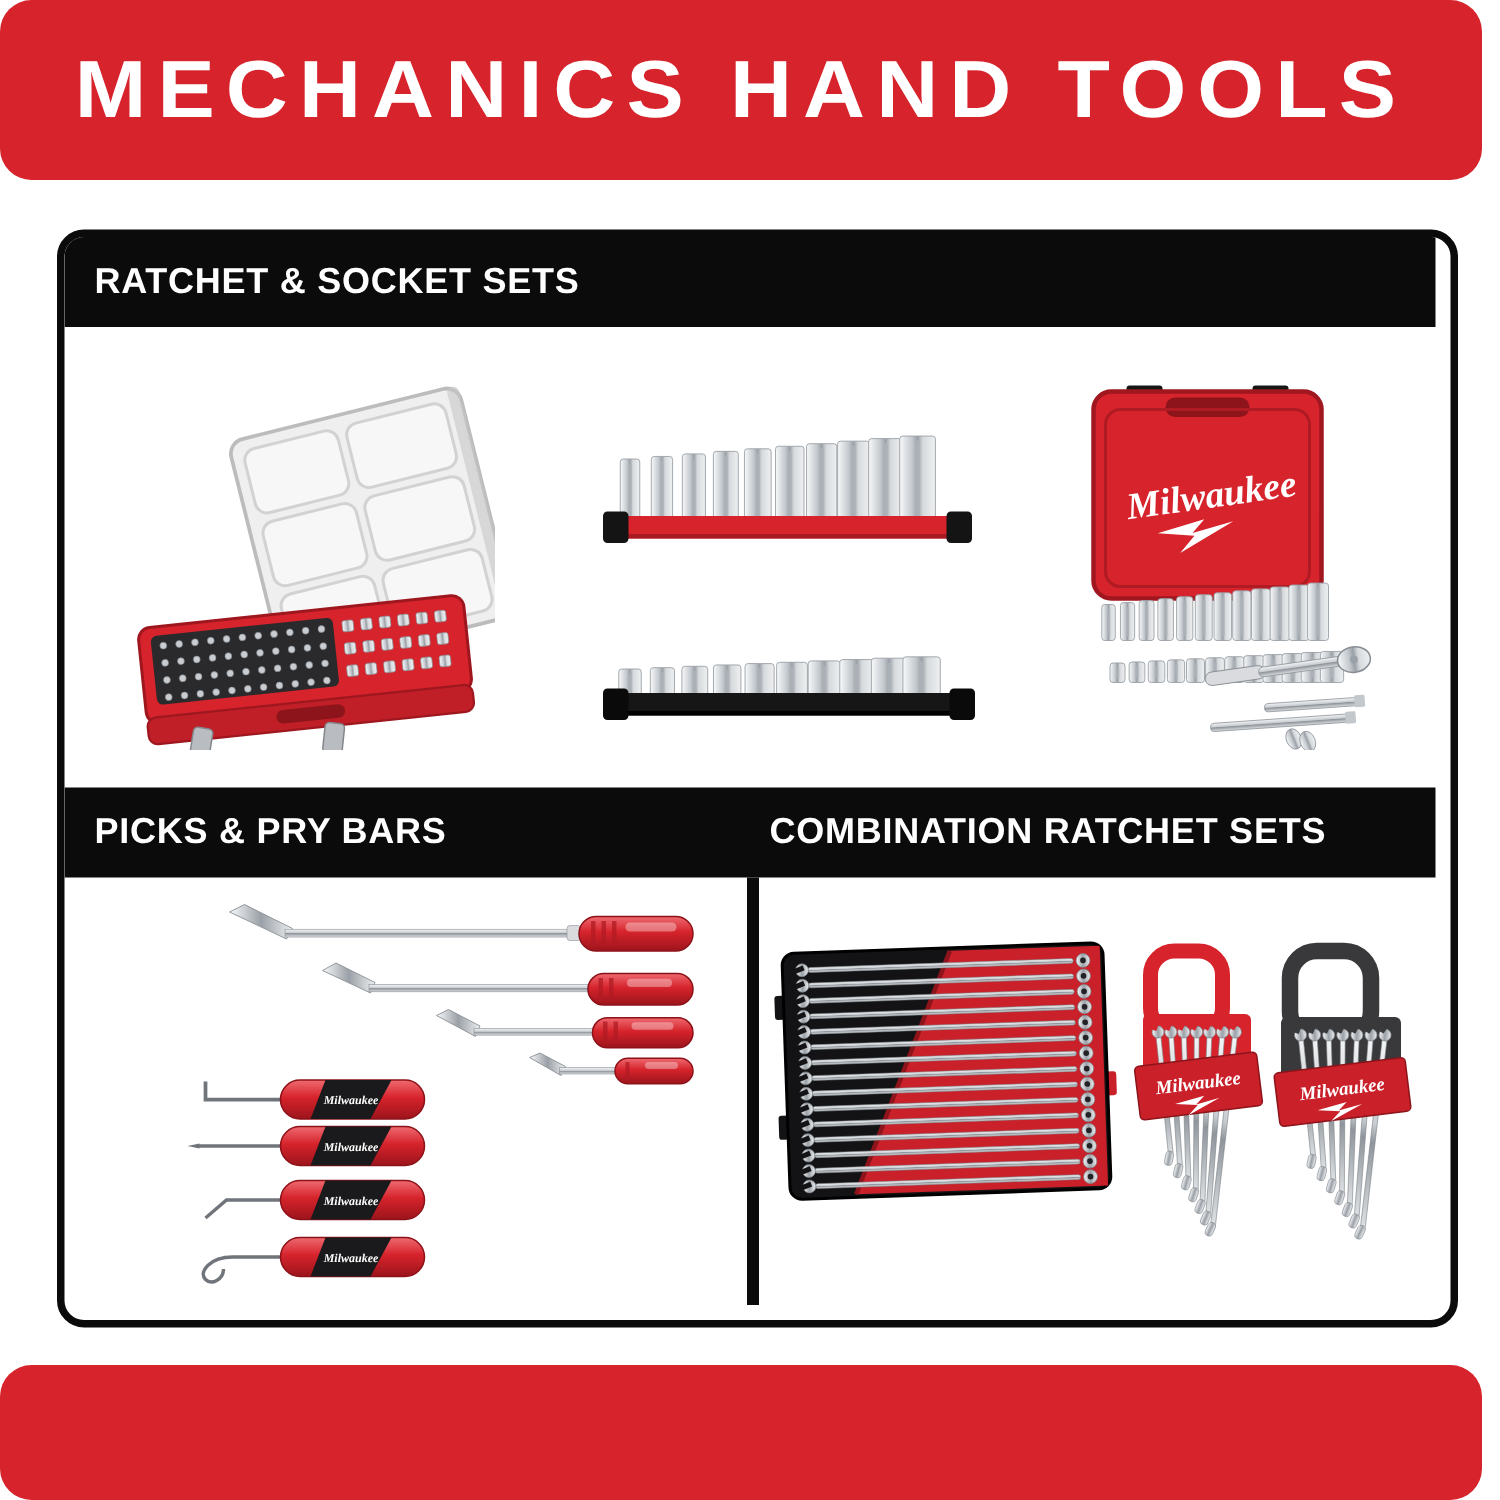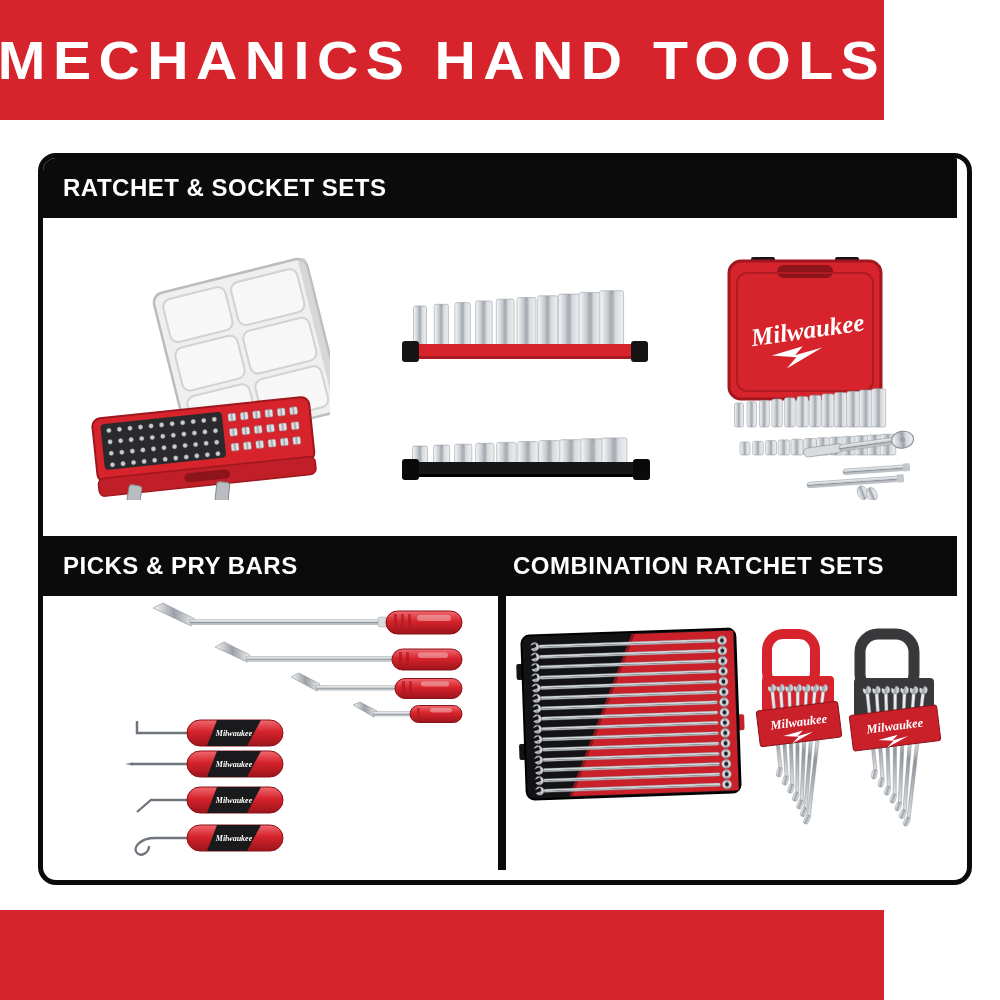--- a/index.html
+++ b/index.html
@@ -1,28 +1,28 @@
 <!DOCTYPE html>
 <html><head>
 <meta charset="utf-8">
 <style>
   html,body{margin:0;padding:0;background:#ffffff;}
   body{width:1000px;height:1000px;position:relative;font-family:"Liberation Sans",sans-serif;}
   .page{position:absolute;inset:0;width:1000px;height:1000px;background:#ffffff;overflow:hidden;}
-  .banner{position:absolute;left:0;width:884px;background:#d6232c;}
+  .banner{position:absolute;left:0;width:988px;background:#d6232c;border-radius:21px;}
   .banner.top{top:0;height:120px;display:flex;align-items:center;justify-content:center;}
   .banner.top h1{margin:0;color:#ffffff;font-size:54px;font-weight:bold;letter-spacing:7px;
                  transform:scaleX(1.06);white-space:nowrap;}
   .banner.bottom{top:910px;height:90px;}
   .content{position:absolute;left:38px;top:153px;width:924px;height:722px;background:#ffffff;
            border:5px solid #0b0b0b;border-radius:18px;overflow:hidden;}
   .band{position:absolute;left:0;width:914px;height:60px;background:#0b0b0b;color:#ffffff;}
   .band span{position:absolute;top:0;line-height:60px;font-size:24px;font-weight:bold;
              letter-spacing:.5px;white-space:nowrap;}
-  .band.t{top:0}.band.m{top:378px}
+  .band.t{top:0}.band.m{top:367px}
   .lbl-left{left:20px}.lbl-right{left:470px}
   .divider{position:absolute;left:455px;top:427px;width:8px;height:285px;background:#0b0b0b;}
   .content svg{position:absolute;}
   #svg-packout{left:47px;top:97px;}
   #svg-rails{left:357px;top:122px;}
   #svg-case{left:672px;top:97px;}
   #svg-picks{left:2px;top:432px;}
   #svg-wrench{left:465px;top:432px;}
   .logo-script{font-family:"Liberation Serif",serif;font-style:italic;font-weight:bold;}
 </style>

